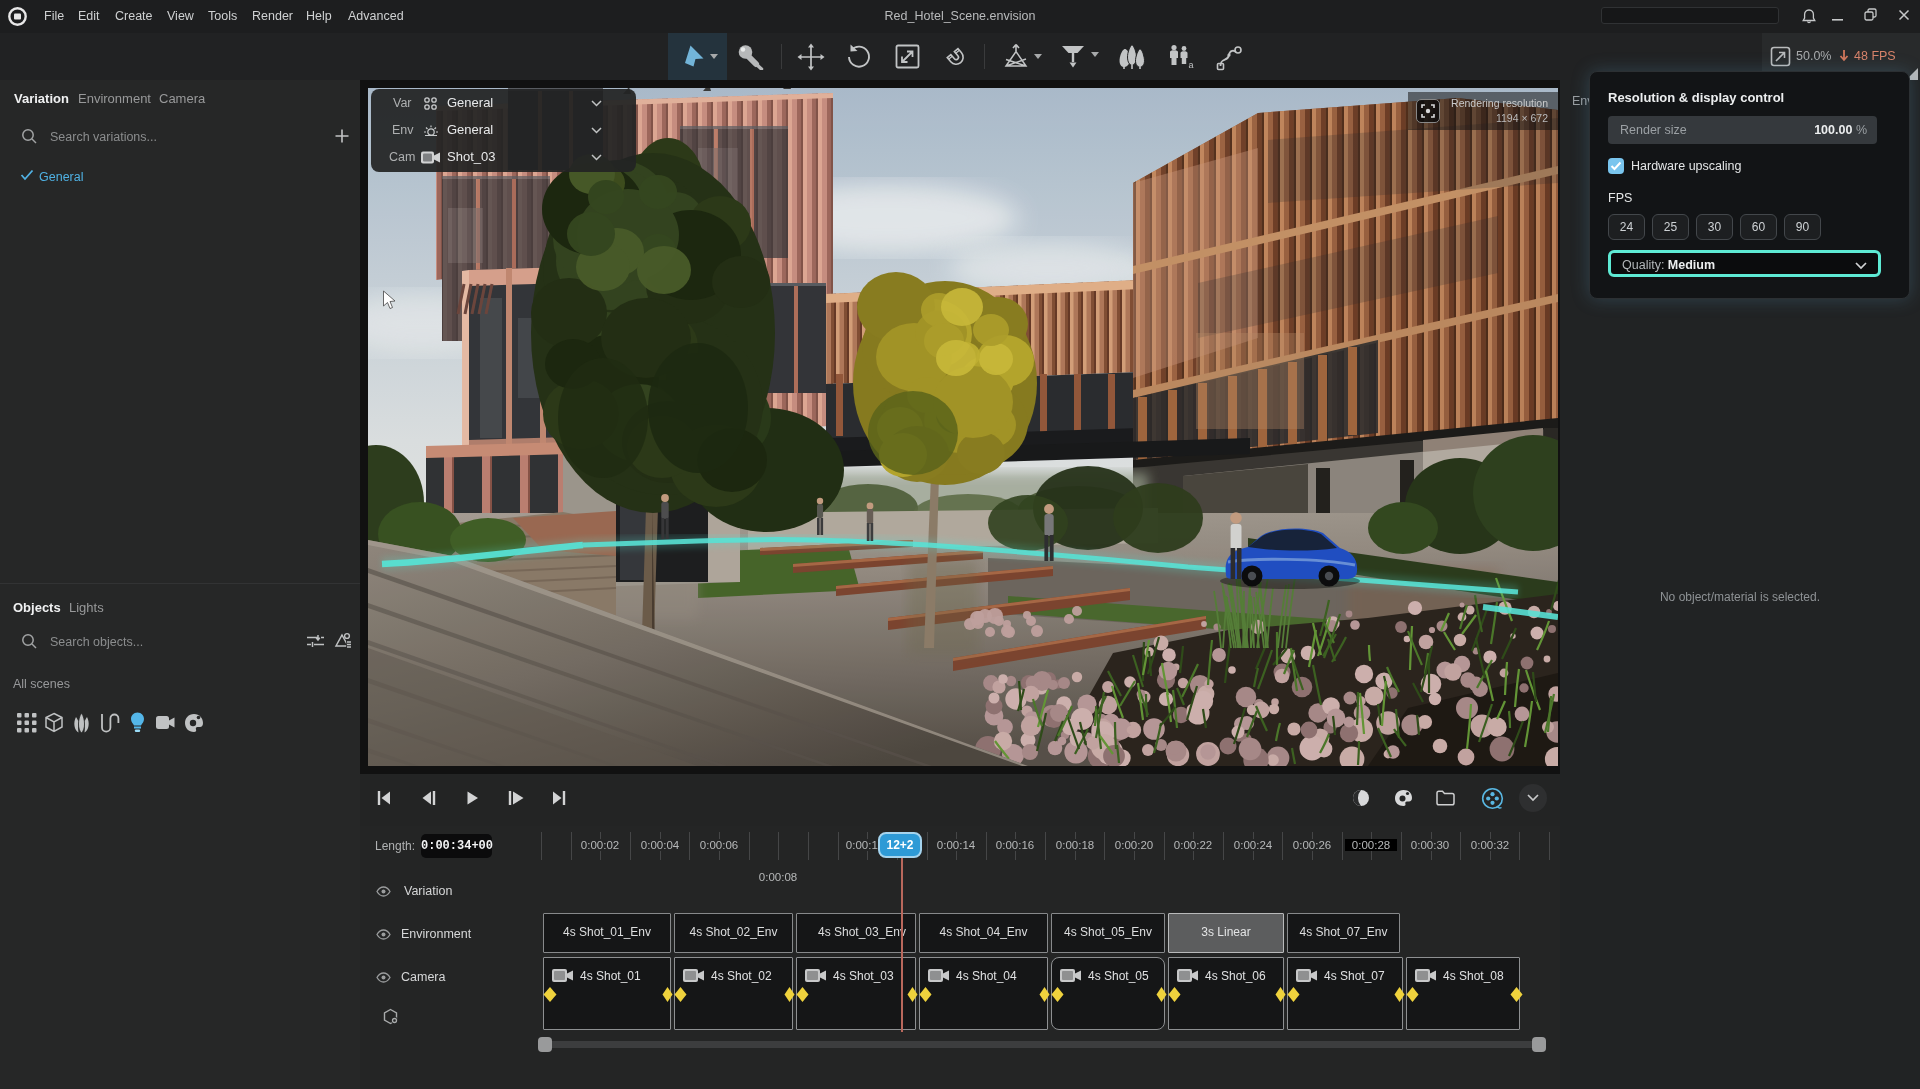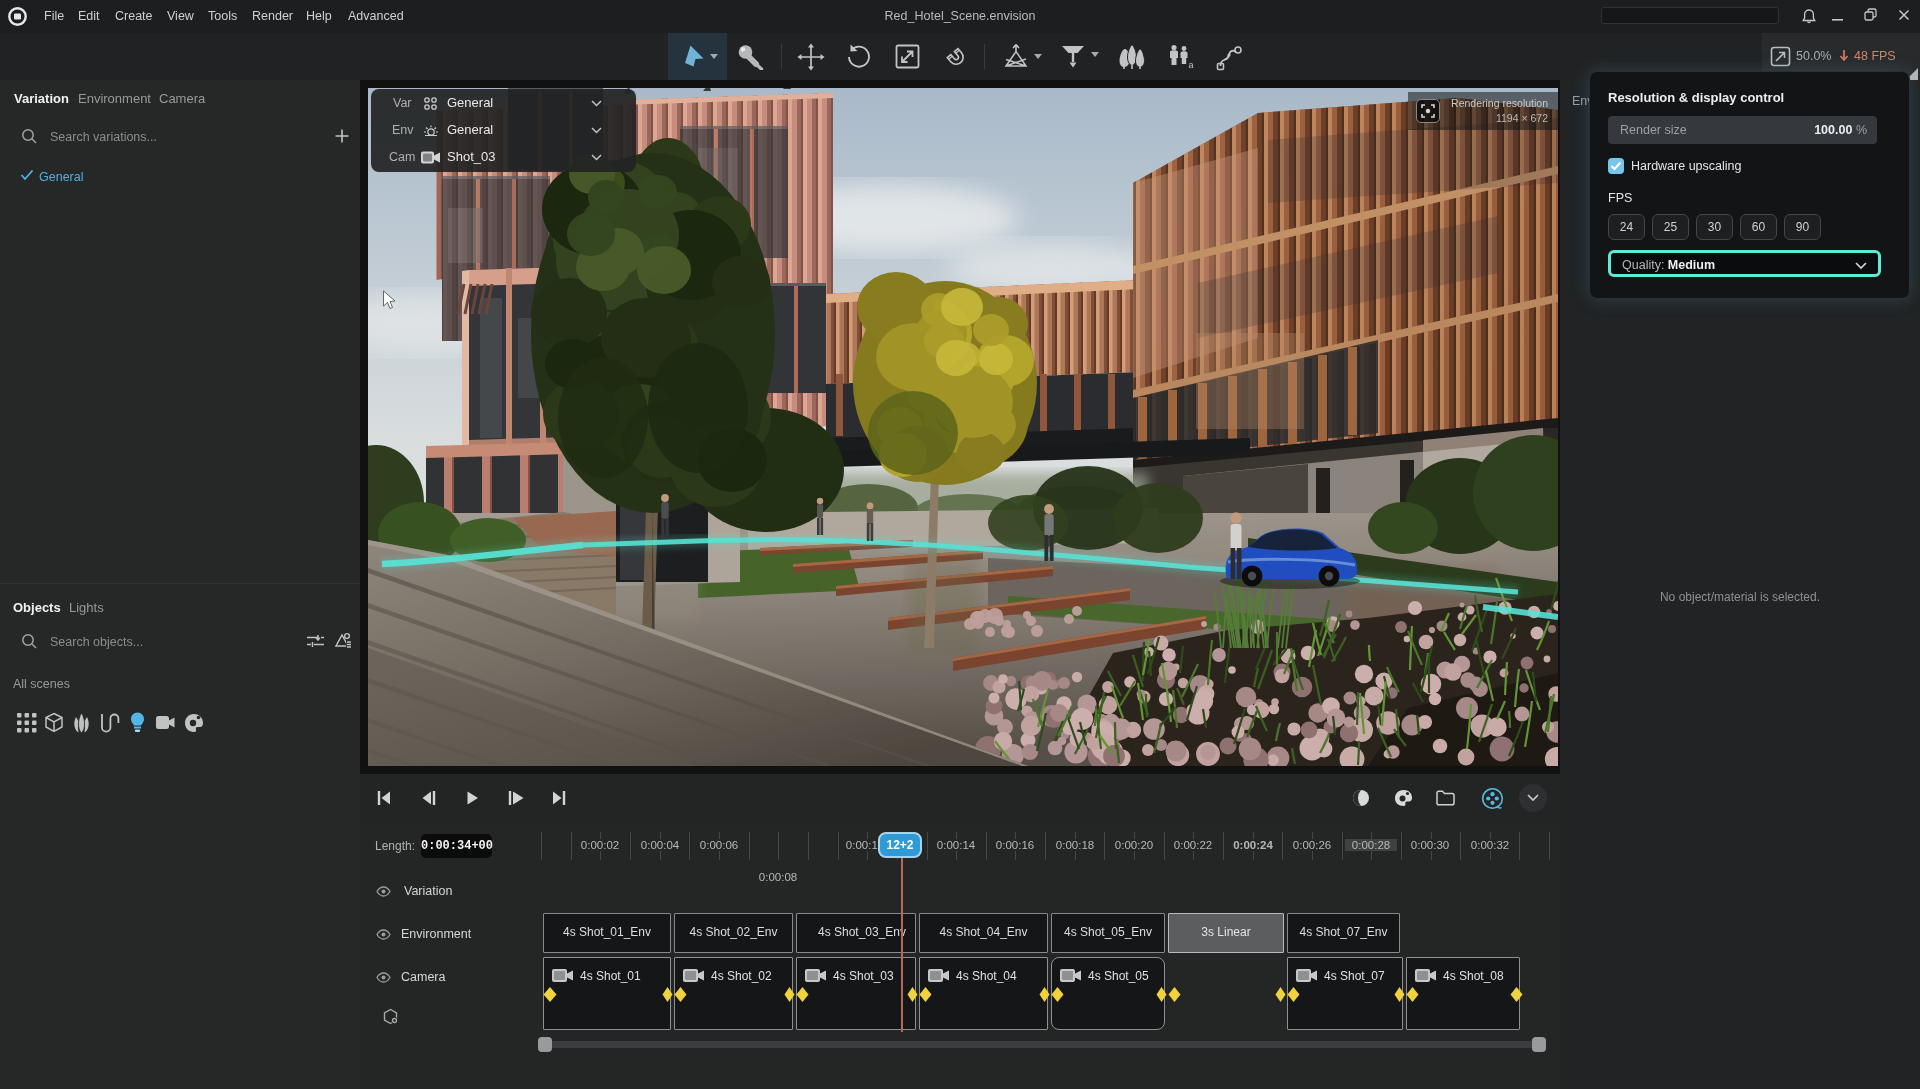--- a/index.html
+++ b/index.html
@@ -1073,23 +1073,23 @@
     <div class="abs" style="left:214px;top:13px;width:52px;text-align:center;color:#b6b8b9;font-size:11.5px;background:#242525;">0:00:02</div>
         <div class="abs" style="left:274px;top:13px;width:52px;text-align:center;color:#b6b8b9;font-size:11.5px;background:#242525;">0:00:04</div>
         <div class="abs" style="left:333px;top:13px;width:52px;text-align:center;color:#b6b8b9;font-size:11.5px;background:#242525;">0:00:06</div>
         <div class="abs" style="left:392px;top:18px;width:52px;text-align:center;color:#b6b8b9;font-size:11.5px;background:#242525;margin-top:27px;">0:00:08</div>
         <div class="abs" style="left:452px;top:13px;width:52px;text-align:center;color:#b6b8b9;font-size:11.5px;background:#242525;margin-left:27px;">0:00:10</div>
         <div class="abs" style="left:570px;top:13px;width:52px;text-align:center;color:#b6b8b9;font-size:11.5px;background:#242525;">0:00:14</div>
         <div class="abs" style="left:629px;top:13px;width:52px;text-align:center;color:#b6b8b9;font-size:11.5px;background:#242525;">0:00:16</div>
         <div class="abs" style="left:689px;top:13px;width:52px;text-align:center;color:#b6b8b9;font-size:11.5px;background:#242525;">0:00:18</div>
         <div class="abs" style="left:748px;top:13px;width:52px;text-align:center;color:#b6b8b9;font-size:11.5px;background:#242525;">0:00:20</div>
         <div class="abs" style="left:807px;top:13px;width:52px;text-align:center;color:#b6b8b9;font-size:11.5px;background:#242525;">0:00:22</div>
-        <div class="abs" style="left:867px;top:13px;width:52px;text-align:center;color:#b6b8b9;font-size:11.5px;background:#242525;font-weight:bold;">0:00:24</div>
+        <div class="abs" style="left:867px;top:13px;width:52px;text-align:center;color:#b6b8b9;font-size:11.5px;background:#242525;">0:00:24</div>
         <div class="abs" style="left:926px;top:13px;width:52px;text-align:center;color:#b6b8b9;font-size:11.5px;background:#242525;">0:00:26</div>
-        <div class="abs" style="left:985px;top:13px;width:52px;text-align:center;color:#b6b8b9;font-size:11.5px;background:#404040;">0:00:28</div>
+        <div class="abs" style="left:985px;top:13px;width:52px;text-align:center;color:#b6b8b9;font-size:11.5px;background:#000000;">0:00:28</div>
         <div class="abs" style="left:1044px;top:13px;width:52px;text-align:center;color:#b6b8b9;font-size:11.5px;background:#242525;">0:00:30</div>
         <div class="abs" style="left:1104px;top:13px;width:52px;text-align:center;color:#b6b8b9;font-size:11.5px;background:#242525;">0:00:32</div>
     <div class="abs" style="left:518px;top:6px;width:44px;height:26px;background:#2e9ad6;border:2px solid #a5d4ee;border-radius:8px;color:#fff;font-size:12px;font-weight:bold;text-align:center;line-height:22px;">12+2</div>
 
     <svg class="abs" style="left:16px;top:60px" width="15" height="11" viewBox="0 0 15 11">
           <path d="M1 5.5 C3 2 5 1 7.5 1 C10 1 12 2 14 5.5 C12 9 10 10 7.5 10 C5 10 3 9 1 5.5 Z" fill="none" stroke="#9b9d9e" stroke-width="1.3"></path>
           <circle cx="7.5" cy="5.5" r="2" fill="#9b9d9e"></circle>
         </svg>
     <span class="txt" style="left:44px;top:58px;color:#d6d7d8;font-size:12.5px;">Variation</span>
     <svg class="abs" style="left:16px;top:103px" width="15" height="11" viewBox="0 0 15 11">
@@ -1147,20 +1147,28 @@
           <span style="position:absolute;left:36px;top:11px;color:#e0e1e2;font-size:12px;white-space:nowrap;">4s Shot_04</span>
         </div>
         <div class="abs" style="left:691px;top:131px;width:114px;height:73px;background:#151617;border:1.5px solid #8e9092;border-radius:8px;">
           <svg style="position:absolute;left:8px;top:10px" width="22" height="15" viewBox="0 0 22 15">
             <rect x="0" y="1" width="15" height="13" rx="2" fill="#c7c8c9"></rect>
             <rect x="2" y="3" width="11" height="9" rx="1" fill="#8f9091"></rect>
             <path d="M15 5.5 L21 2.5 L21 12.5 L15 9.5 Z" fill="#c7c8c9"></path>
           </svg>
           <span style="position:absolute;left:36px;top:11px;color:#e0e1e2;font-size:12px;white-space:nowrap;">4s Shot_05</span>
         </div>
+        <div class="abs" style="left:808px;top:131px;width:116px;height:73px;background:#151617;border:1.5px solid #8e9092;border-radius:1px;">
+          <svg style="position:absolute;left:8px;top:10px" width="22" height="15" viewBox="0 0 22 15">
+            <rect x="0" y="1" width="15" height="13" rx="2" fill="#c7c8c9"></rect>
+            <rect x="2" y="3" width="11" height="9" rx="1" fill="#8f9091"></rect>
+            <path d="M15 5.5 L21 2.5 L21 12.5 L15 9.5 Z" fill="#c7c8c9"></path>
+          </svg>
+          <span style="position:absolute;left:36px;top:11px;color:#e0e1e2;font-size:12px;white-space:nowrap;">4s Shot_06</span>
+        </div>
         <div class="abs" style="left:927px;top:131px;width:116px;height:73px;background:#151617;border:1.5px solid #8e9092;border-radius:1px;">
           <svg style="position:absolute;left:8px;top:10px" width="22" height="15" viewBox="0 0 22 15">
             <rect x="0" y="1" width="15" height="13" rx="2" fill="#c7c8c9"></rect>
             <rect x="2" y="3" width="11" height="9" rx="1" fill="#8f9091"></rect>
             <path d="M15 5.5 L21 2.5 L21 12.5 L15 9.5 Z" fill="#c7c8c9"></path>
           </svg>
           <span style="position:absolute;left:36px;top:11px;color:#e0e1e2;font-size:12px;white-space:nowrap;">4s Shot_07</span>
         </div>
         <div class="abs" style="left:1046px;top:131px;width:114px;height:73px;background:#151617;border:1.5px solid #8e9092;border-radius:1px;">
           <svg style="position:absolute;left:8px;top:10px" width="22" height="15" viewBox="0 0 22 15">

